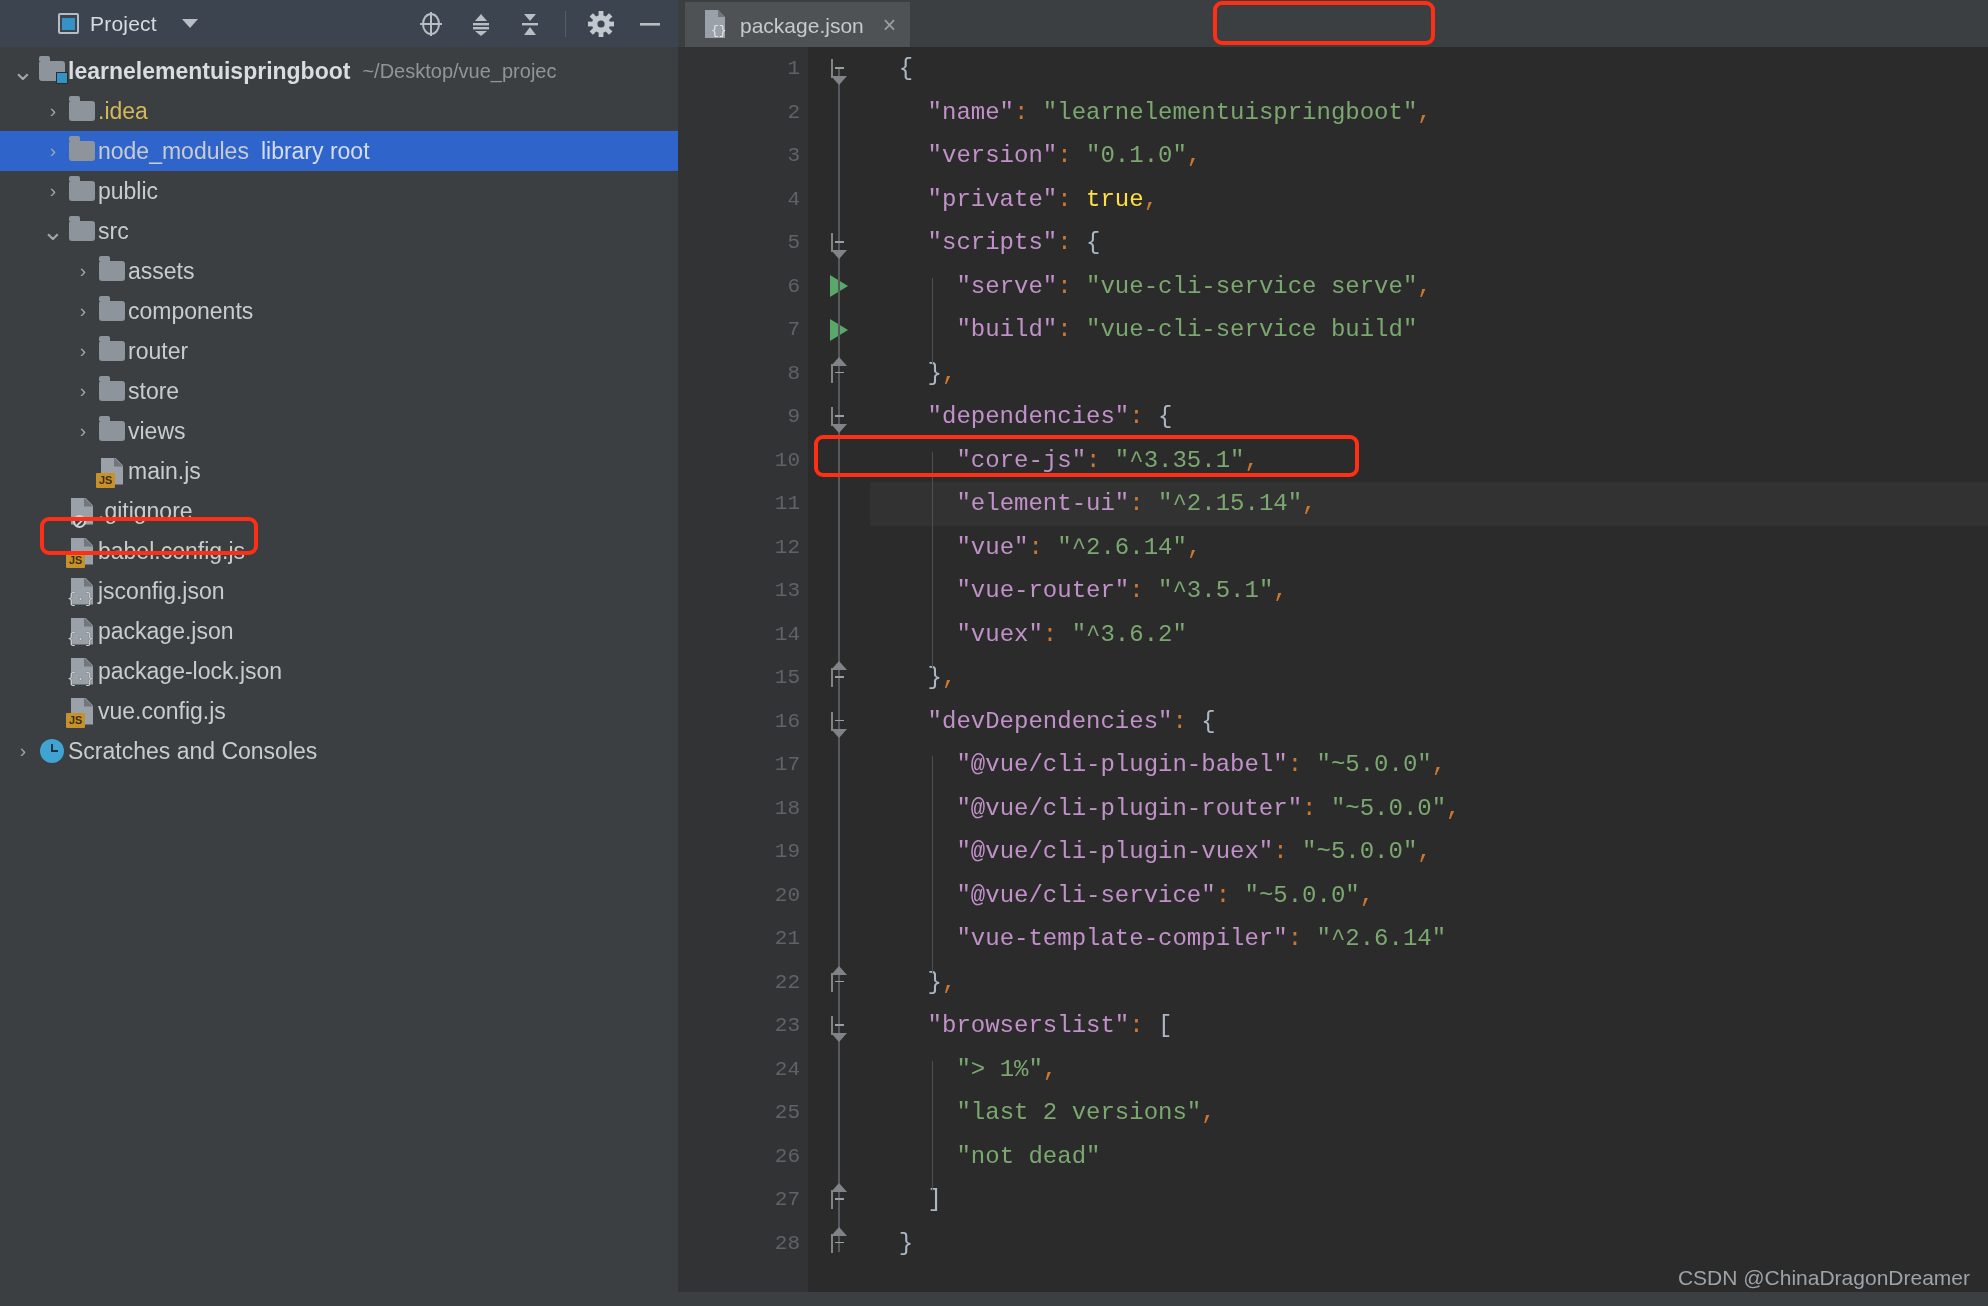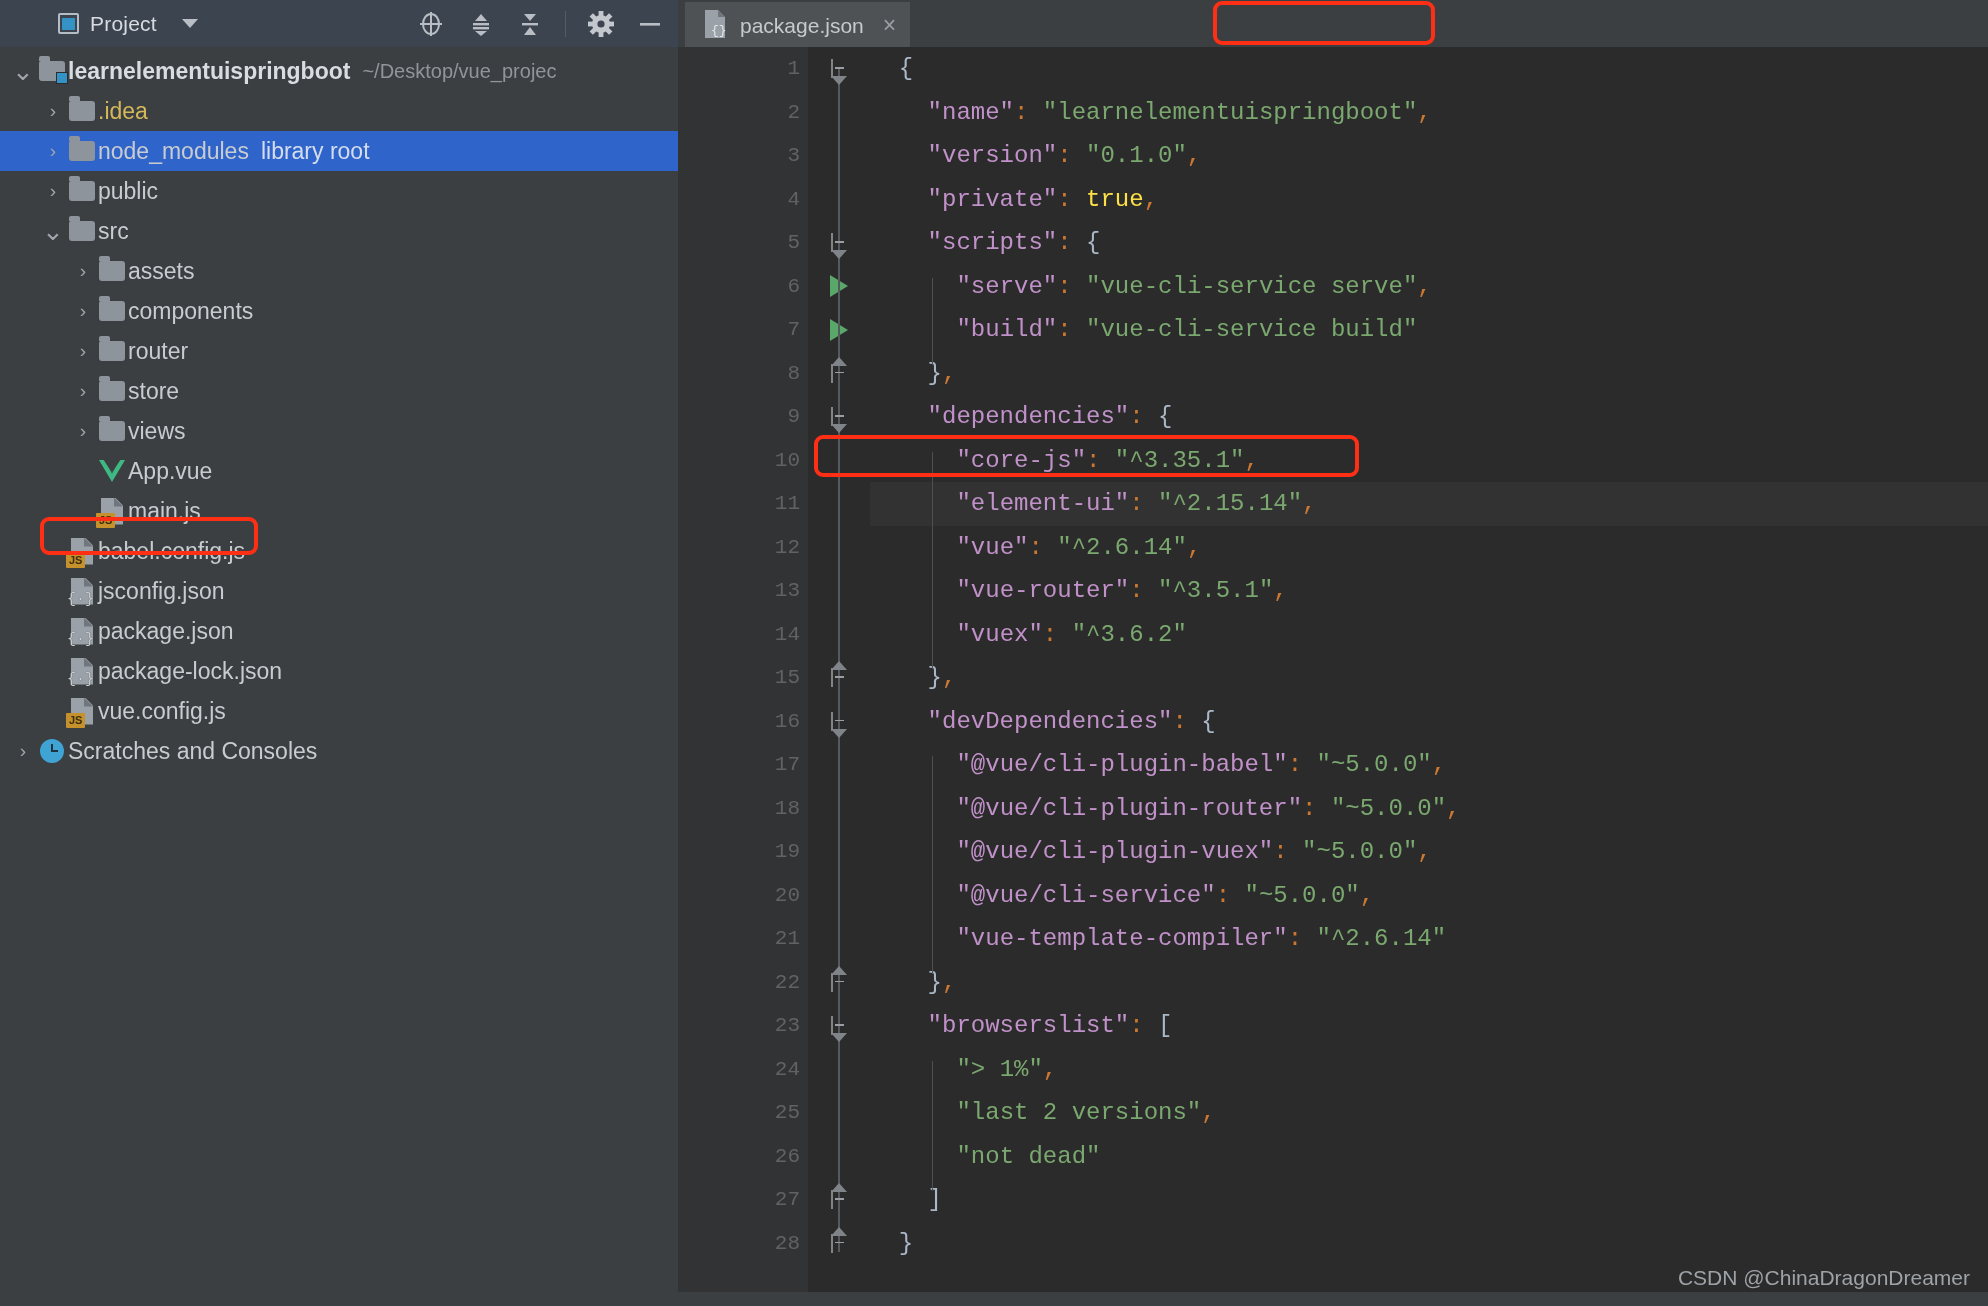--- a/index.html
+++ b/index.html
@@ -408,34 +408,38 @@
         <div class="row" style="padding-left: 70px;">
           <span class="arrow">›</span>
           <span class="icon">
             <span class="folder"></span>
           </span>
           <span class="label">views</span>
         </div>
         <div class="row" style="padding-left: 70px;">
           <span class="arrow none"></span>
           <span class="icon">
-            <span class="vue-v"></span>
-          </span>
-          <span class="label">App.vue</span>
-        </div>
-        <div class="row" style="padding-left: 70px;">
-          <span class="arrow none"></span>
-          <span class="icon">
             <span class="fileicon">
               <span class="sheet"></span>
               <span class="fold"></span>
               <span class="badge-js">JS</span>
             </span>
           </span>
           <span class="label">main.js</span>
+        </div>
+        <div class="row" style="padding-left: 40px;">
+          <span class="arrow none"></span>
+          <span class="icon">
+            <span class="fileicon">
+              <span class="sheet"></span>
+              <span class="fold"></span>
+              <span class="badge-git"></span>
+            </span>
+          </span>
+          <span class="label">.gitignore</span>
         </div>
         <div class="row" style="padding-left: 40px;">
           <span class="arrow none"></span>
           <span class="icon">
             <span class="fileicon">
               <span class="sheet"></span>
               <span class="fold"></span>
               <span class="badge-js">JS</span>
             </span>
           </span>

